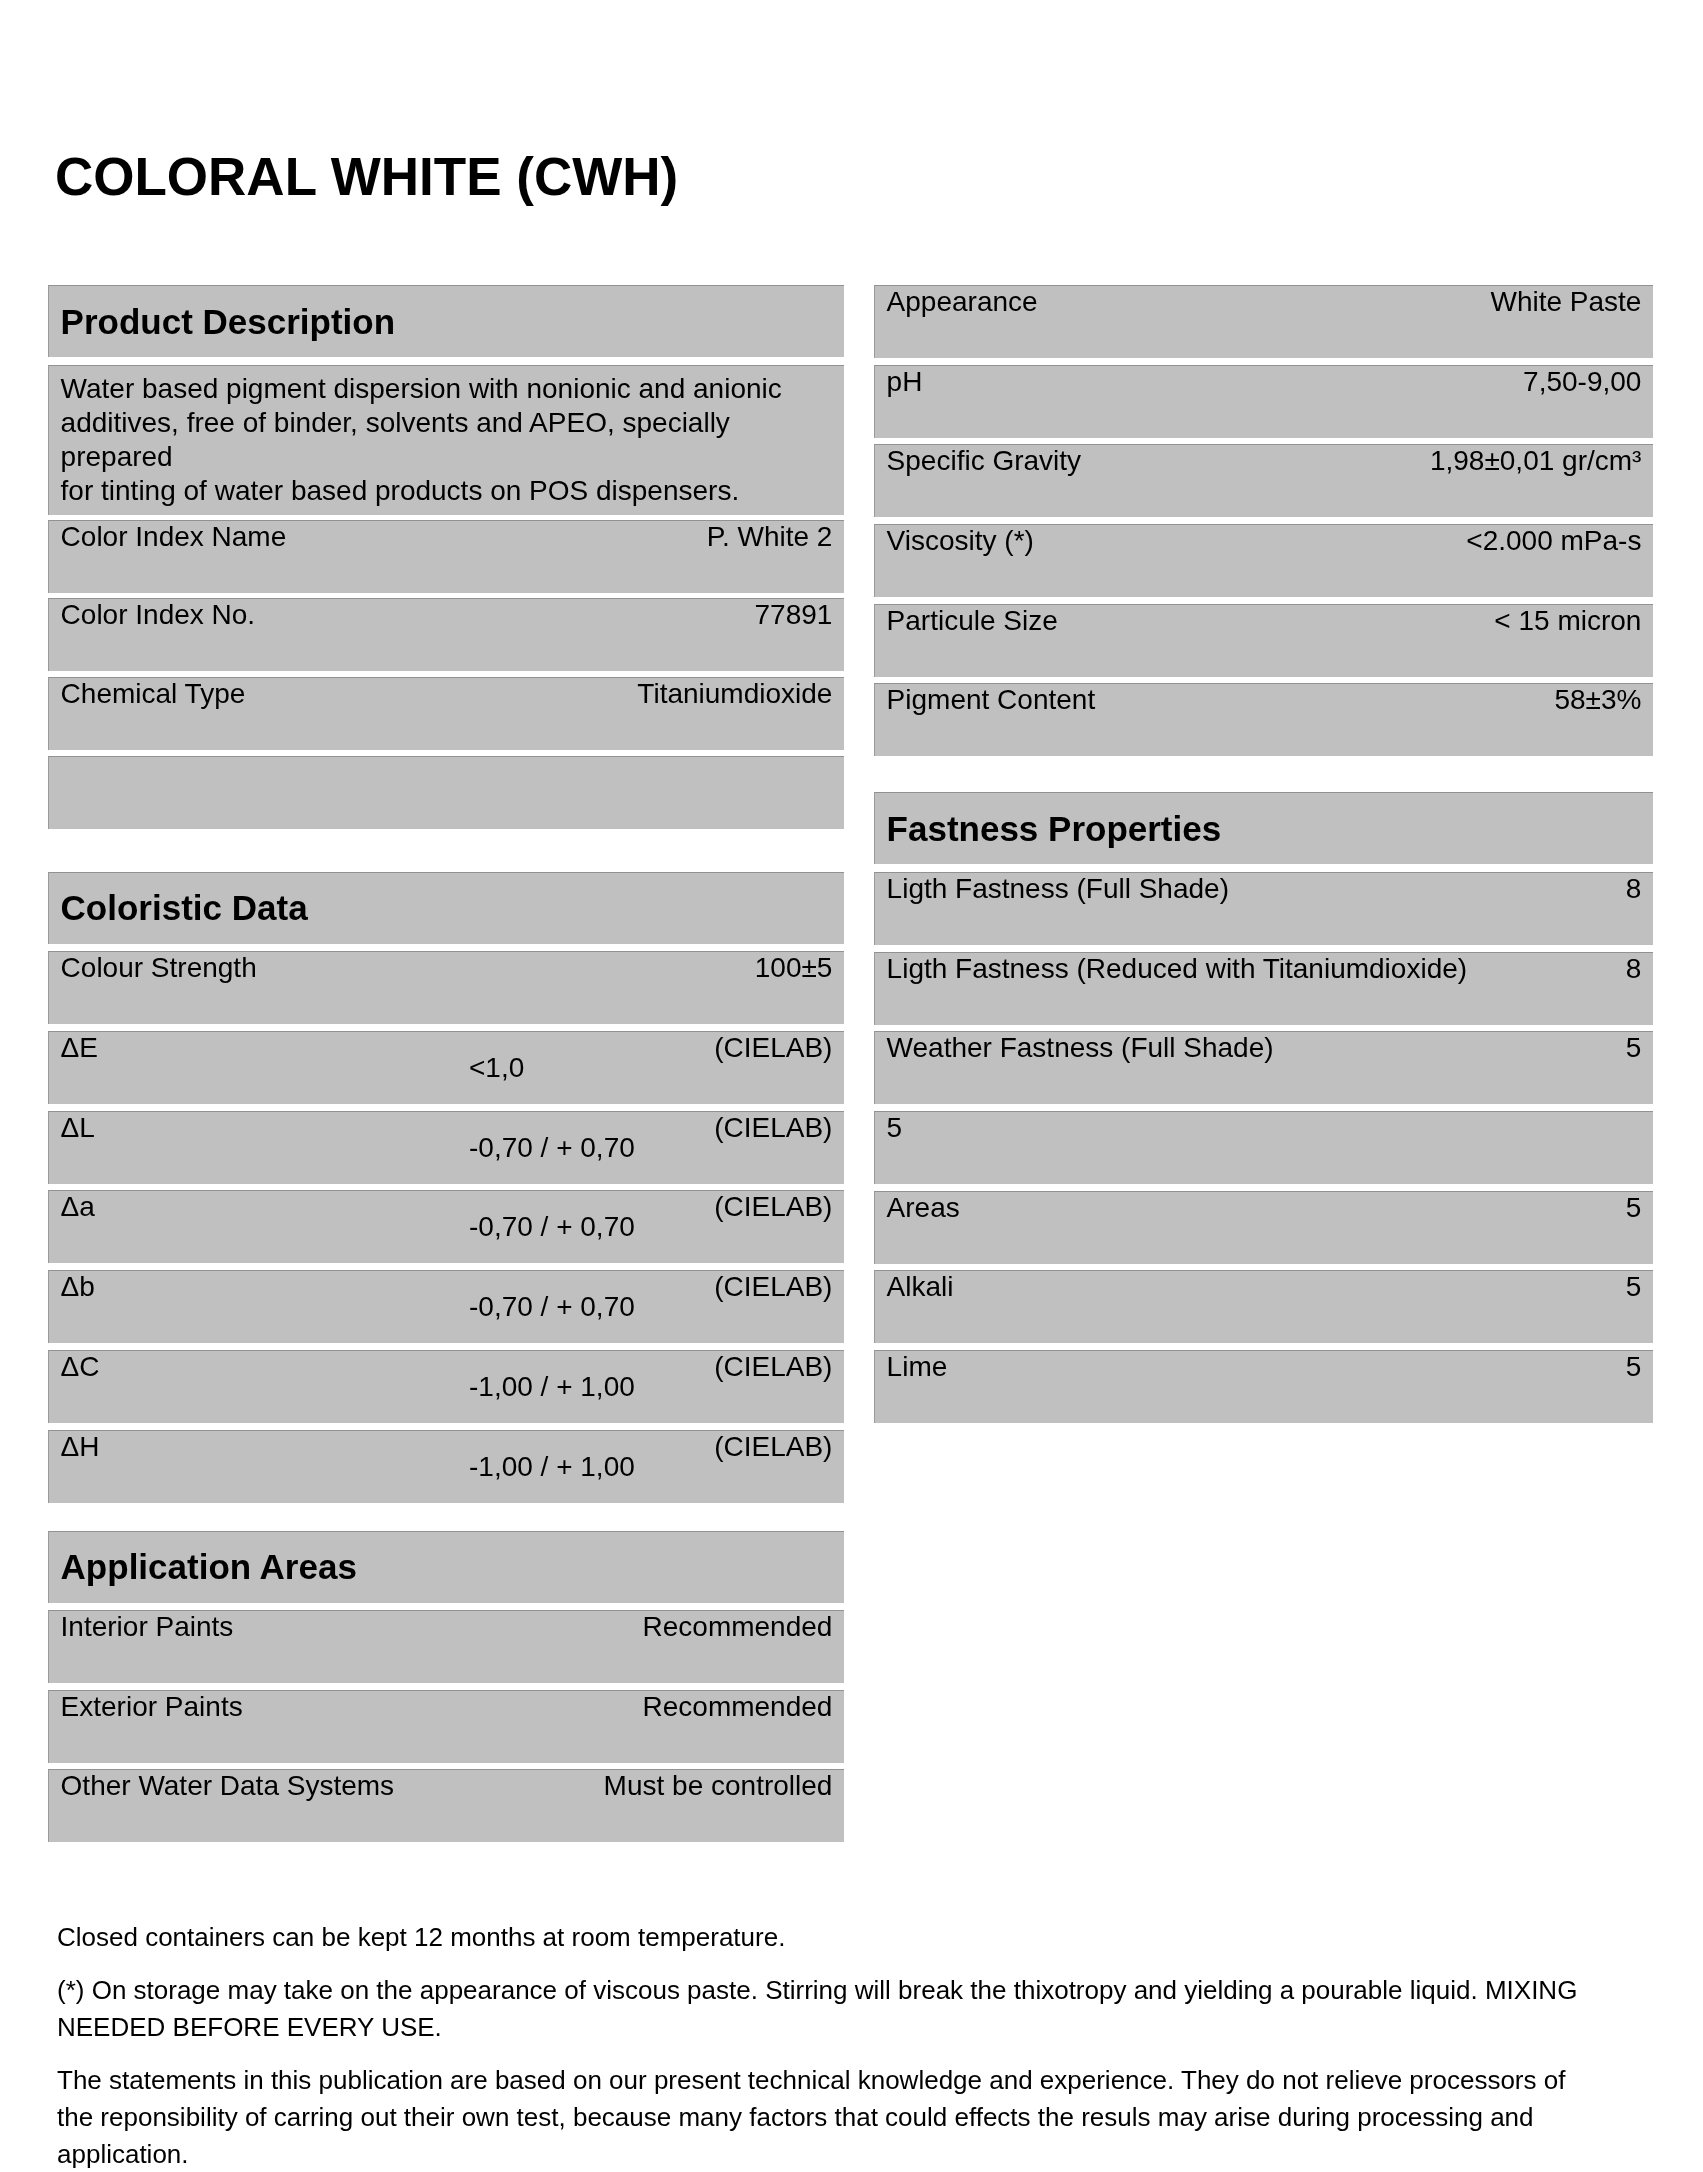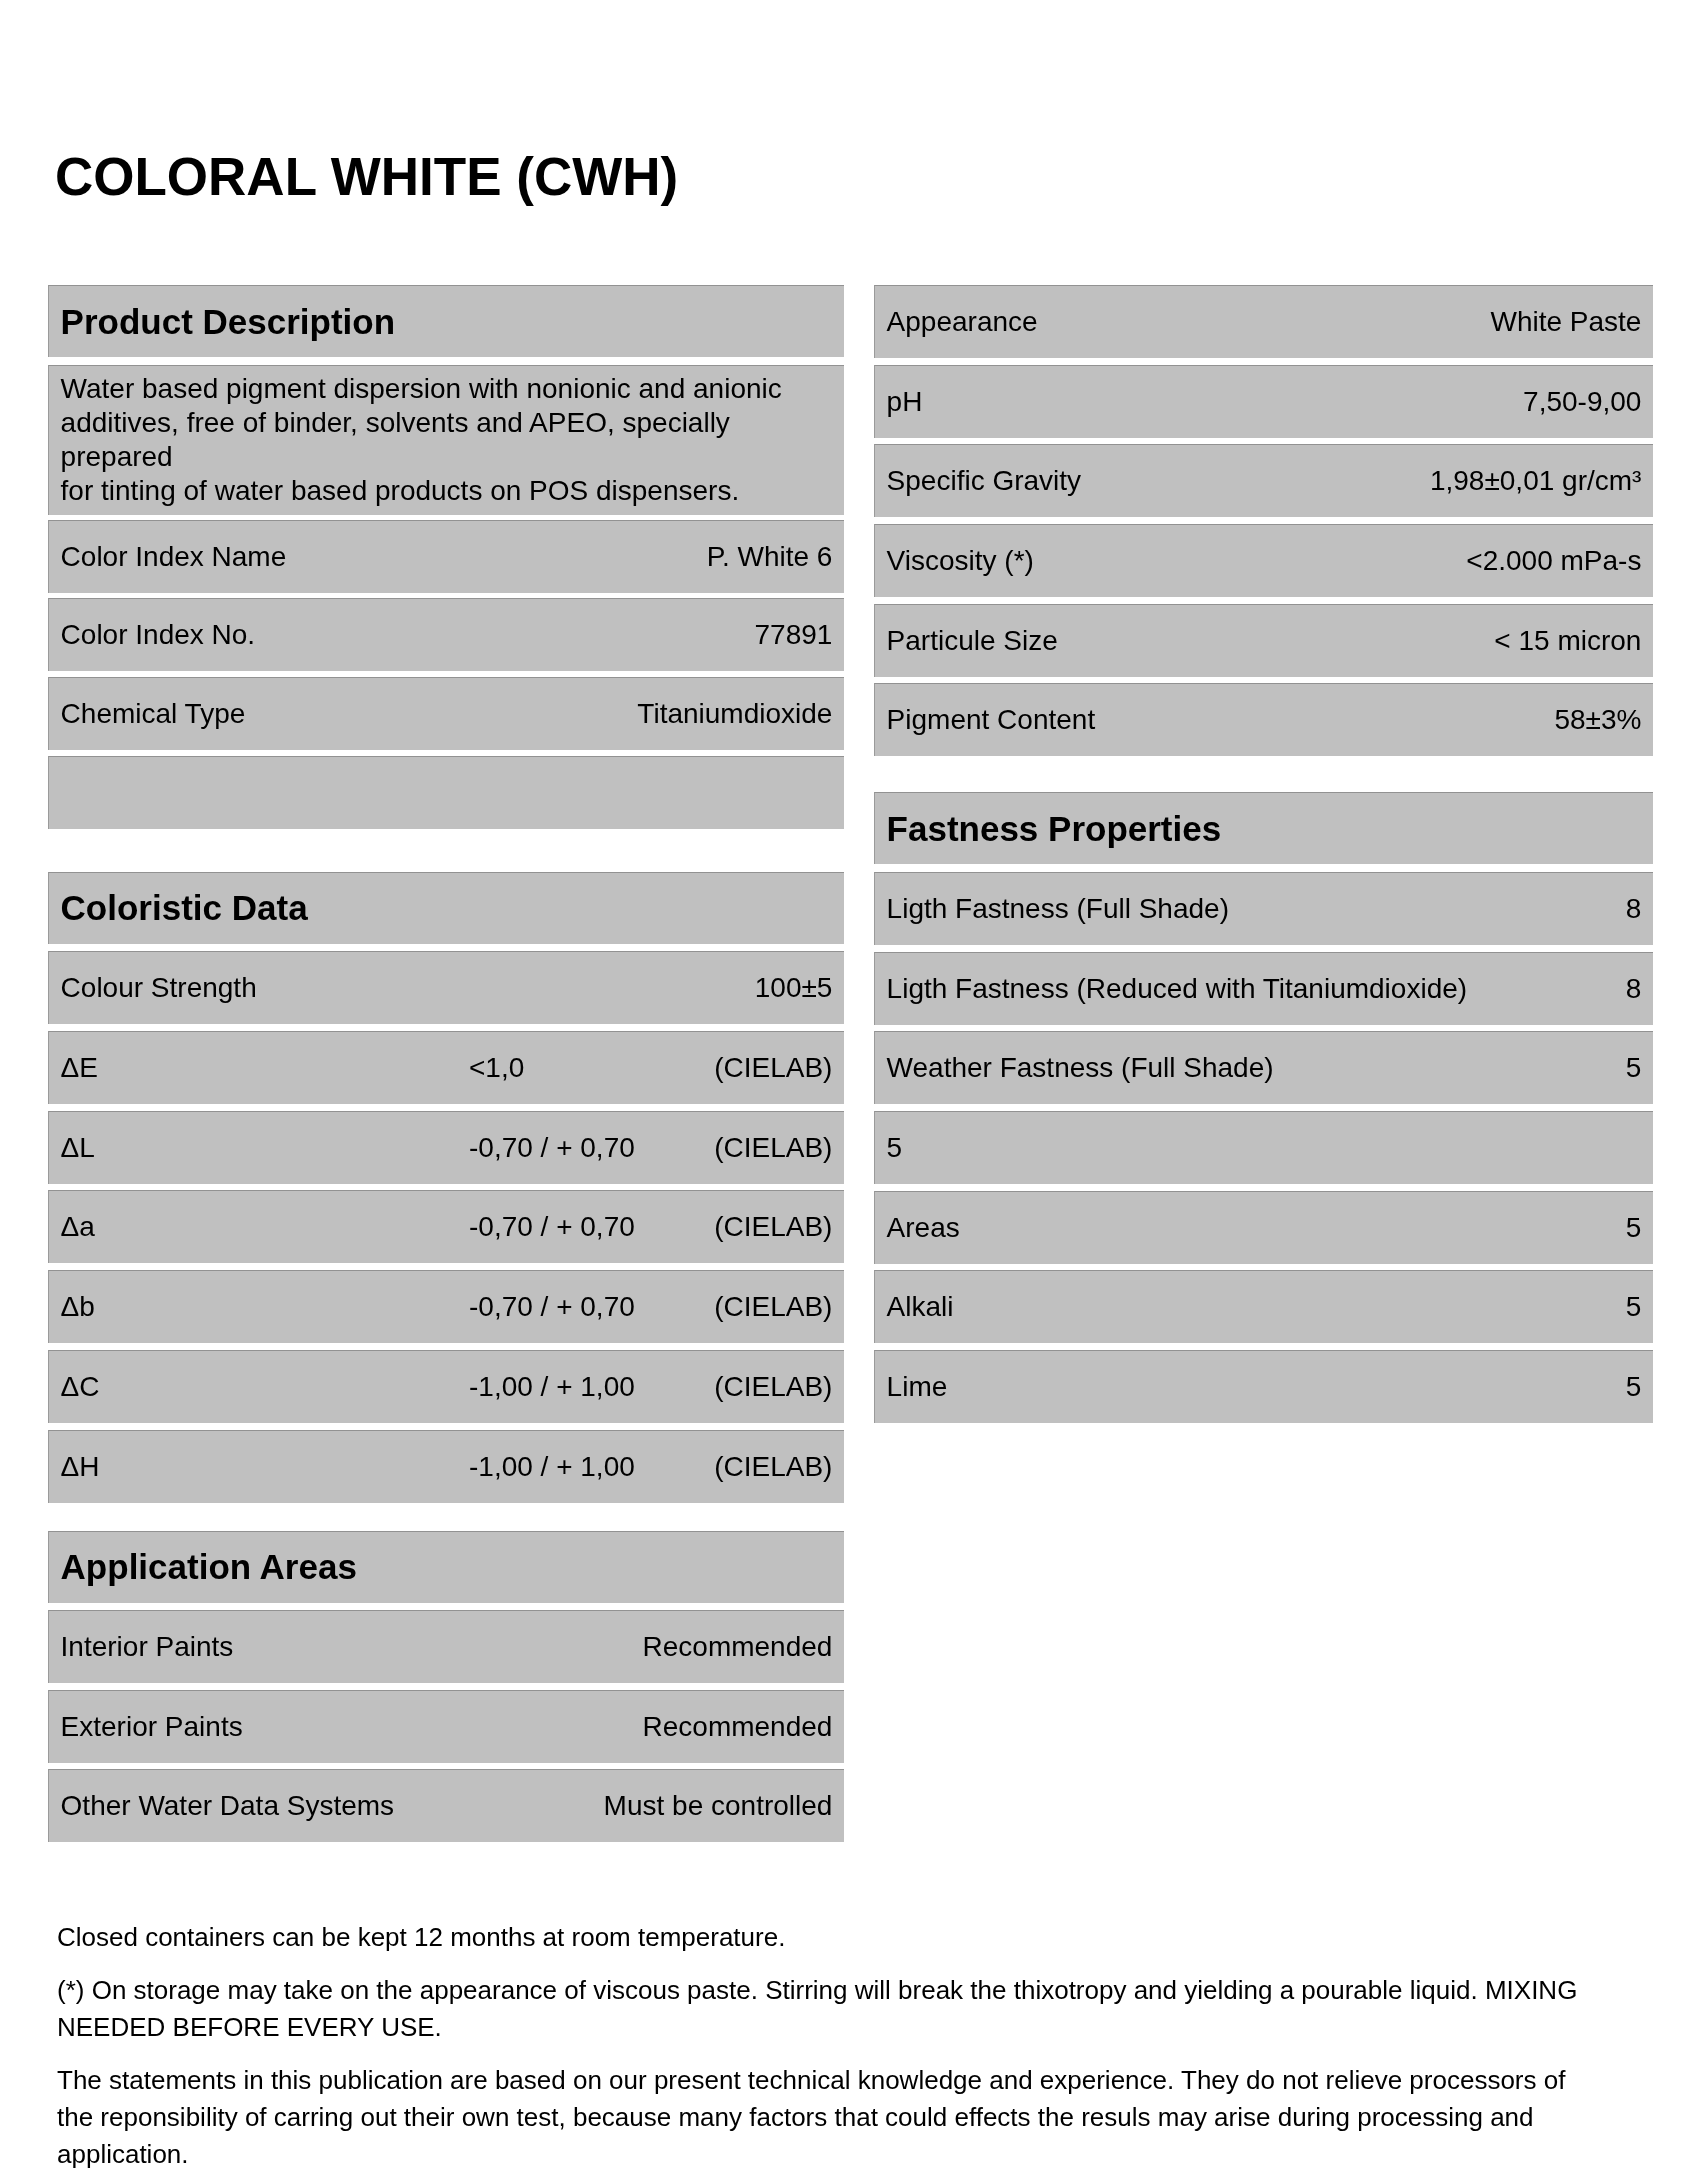--- a/index.html
+++ b/index.html
@@ -35,21 +35,21 @@
     height:72px;
     display:flex;
     align-items:center;
     padding:0 11.6px;
     font-size:35px;
     font-weight:bold;
   }
   .row-cell {
     height:73px;
     display:flex;
-    align-items:center;
+    align-items:flex-start;
     justify-content:space-between;
     padding:0 11.6px;
     font-size:28px;
   }
   .desc-cell {
     height:150px;
     display:flex;
     align-items:center;
     padding:0 13.3px 0 11.6px;
     font-size:28px;
@@ -95,21 +95,21 @@
     <div class="cell header-cell gap9">
       <span>Product Description</span>
     </div>
     <div class="cell desc-cell gap6">
       <span>Water based pigment dispersion with nonionic and anionic
 additives, free of binder, solvents and APEO, specially prepared
 for tinting of water based products on POS dispensers.</span>
     </div>
     <div class="cell row-cell gap7">
       <span>Color Index Name</span>
-      <span>P. White 6</span>
+      <span>P. White 2</span>
     </div>
     <div class="cell row-cell gap7">
       <span>Color Index No.</span>
       <span>77891</span>
     </div>
     <div class="cell row-cell gap7">
       <span>Chemical Type</span>
       <span>Titaniumdioxide</span>
     </div>
     <div class="cell row-cell">

